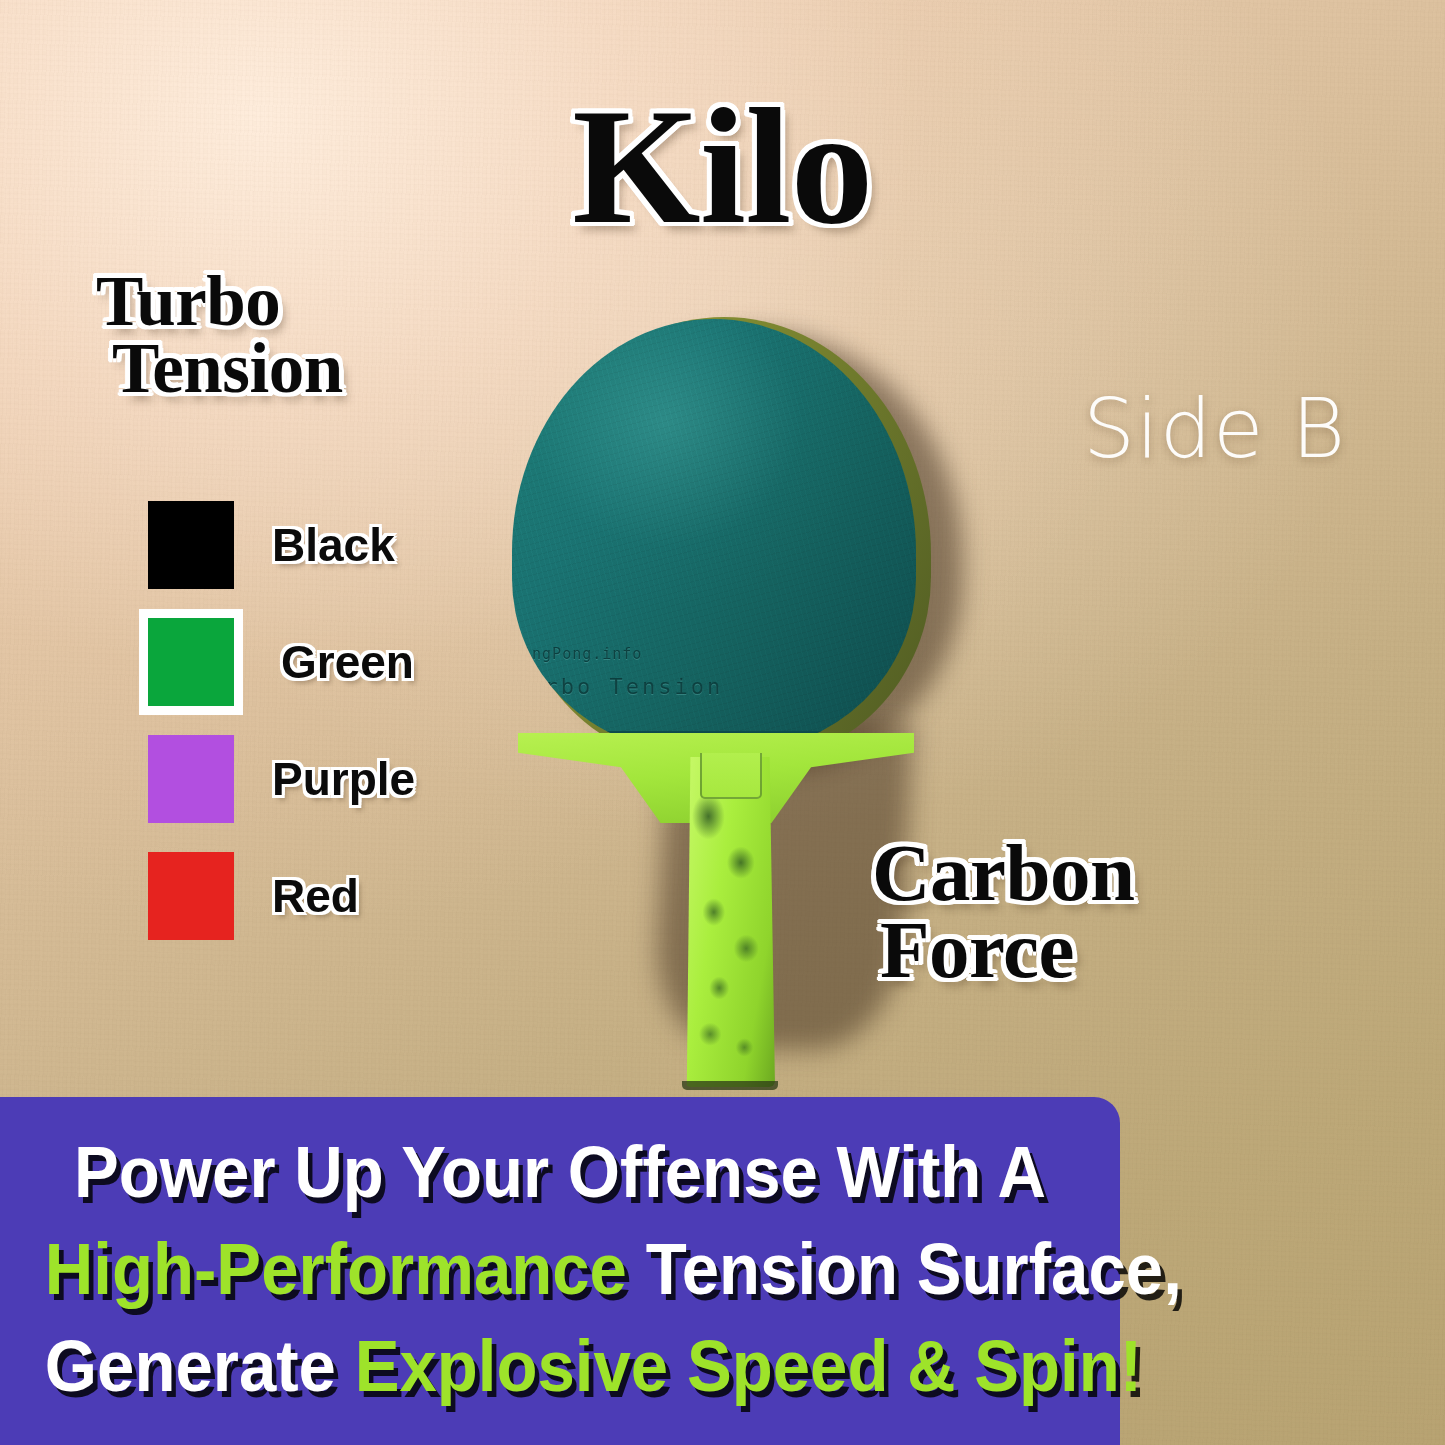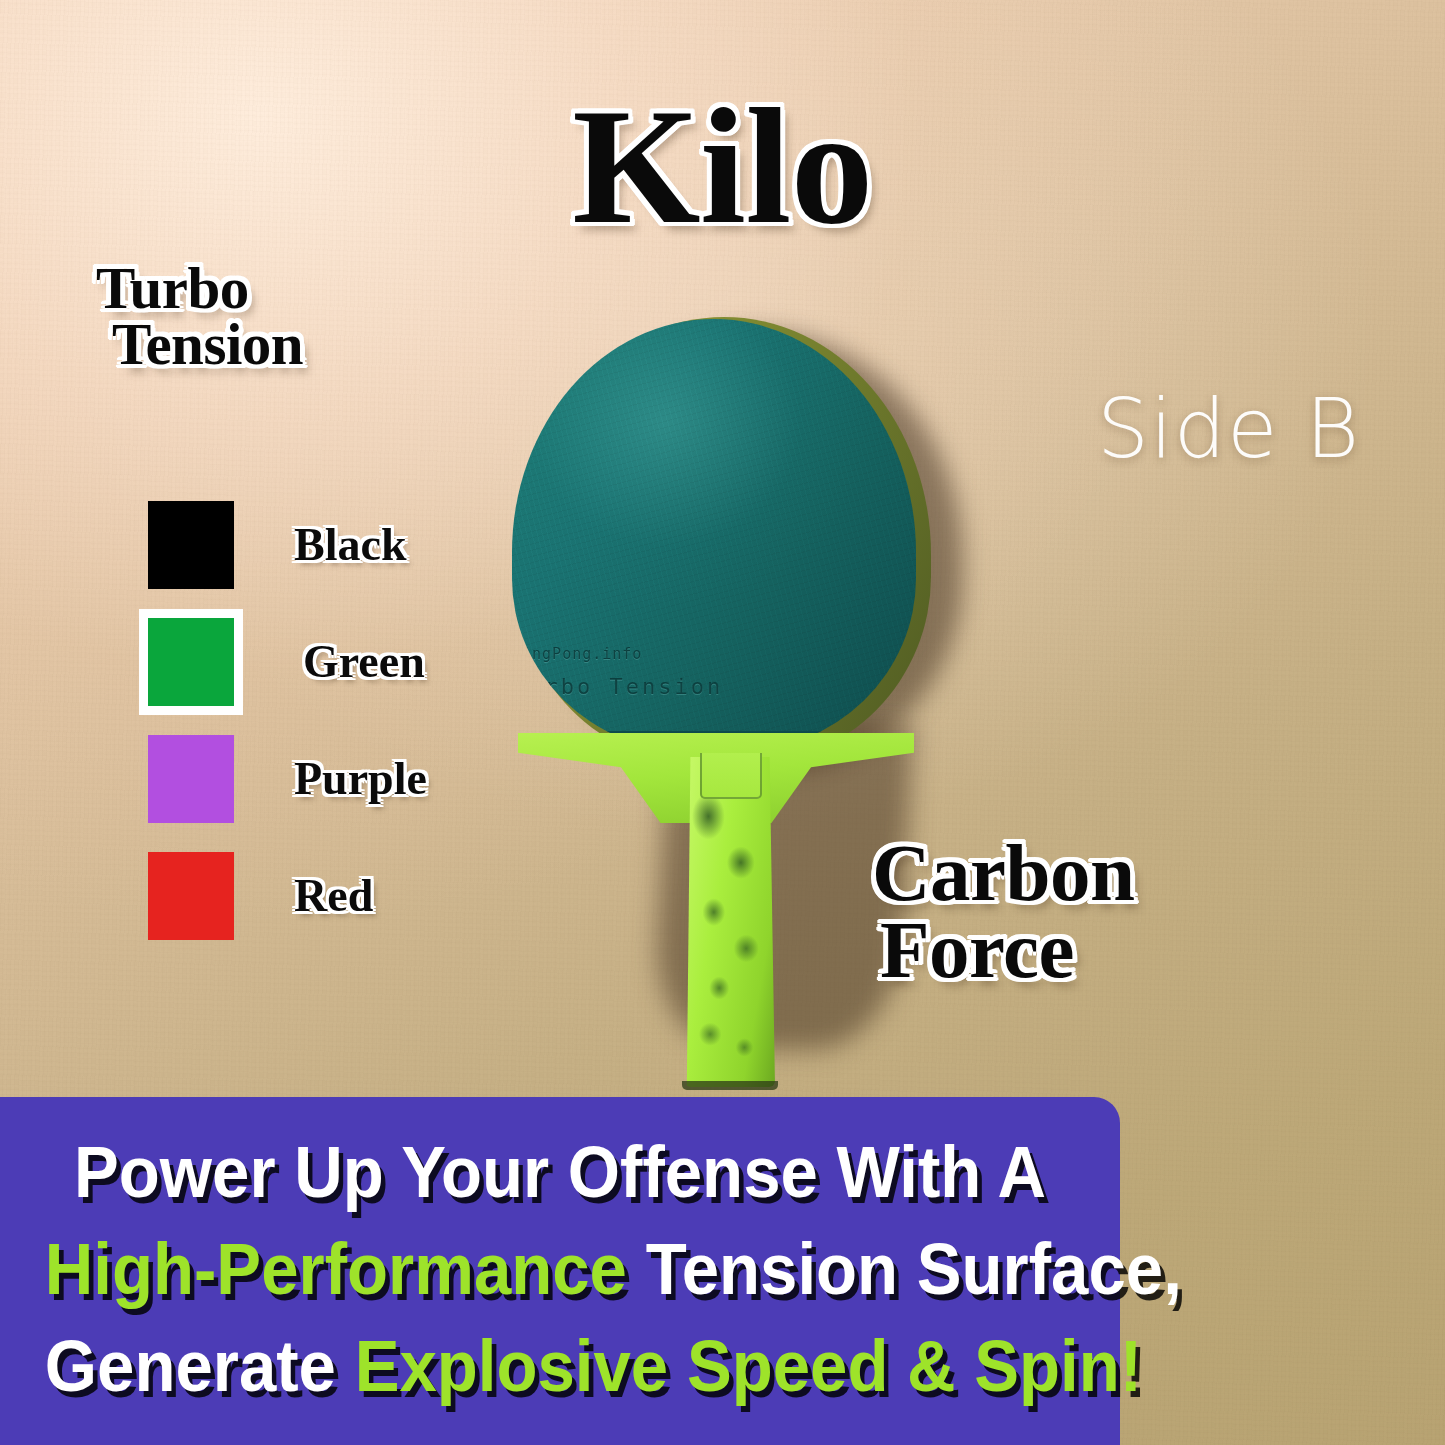--- a/index.html
+++ b/index.html
@@ -44,50 +44,49 @@
   
   #title {
     position:absolute; left:0; right:0; top:84px;
     text-align:center;
     font-size:165px; line-height:1;
     z-index:6;
   }
 
   
   #tt-head {
-    position:absolute; left:96px; top:260px;
-    font-size:59px; line-height:.95;
+    position:absolute; left:96px; top:268px;
+    font-size:71px; line-height:.95;
     z-index:6; text-align:left;
   }
   #tt-head .l2 { display:block; margin-left:16px; }
 
   
   #legend { position:absolute; left:148px; top:490px; z-index:6; }
   .legend-row { display:flex; align-items:center; height:110px; margin-bottom:7px; }
   .swatch { width:86px; height:88px; flex:none; }
   .swatch.sel { border:9px solid #ffffff; width:104px; height:106px; margin-left:-9px; }
   .legend-label {
-    margin-left:60px;
+    margin-left:38px;
     font-size:46px; line-height:1;
-    font-family:Liberation Serif, serif; font-weight:700; color:#0b0b0b;
+    font-family:Liberation Sans, sans-serif; font-weight:700; color:#0b0b0b;
     text-shadow:
       -3px -3px 0 #fff, 3px -3px 0 #fff, -3px 3px 0 #fff, 3px 3px 0 #fff,
       -3px 0 0 #fff, 3px 0 0 #fff, 0 -3px 0 #fff, 0 3px 0 #fff,
       4px 5px 5px rgba(60,40,20,.35);
   }
 
   
   #side-b {
     position:absolute; left:1083px; top:388px;
     font-family:"DejaVu Sans", sans-serif;
     font-weight:300; font-size:82px; line-height:1;
     color:#fdfcfa; letter-spacing:1px;
     text-shadow:0 3px 8px rgba(80,55,30,.35);
     z-index:6;
-    margin-left:14px;
   }
 
   
   #carbon-force {
     position:absolute; left:872px; top:835px;
     font-size:81px; line-height:.95; z-index:6;
   }
   #carbon-force .l2 { display:block; margin-left:8px; }
 
   

